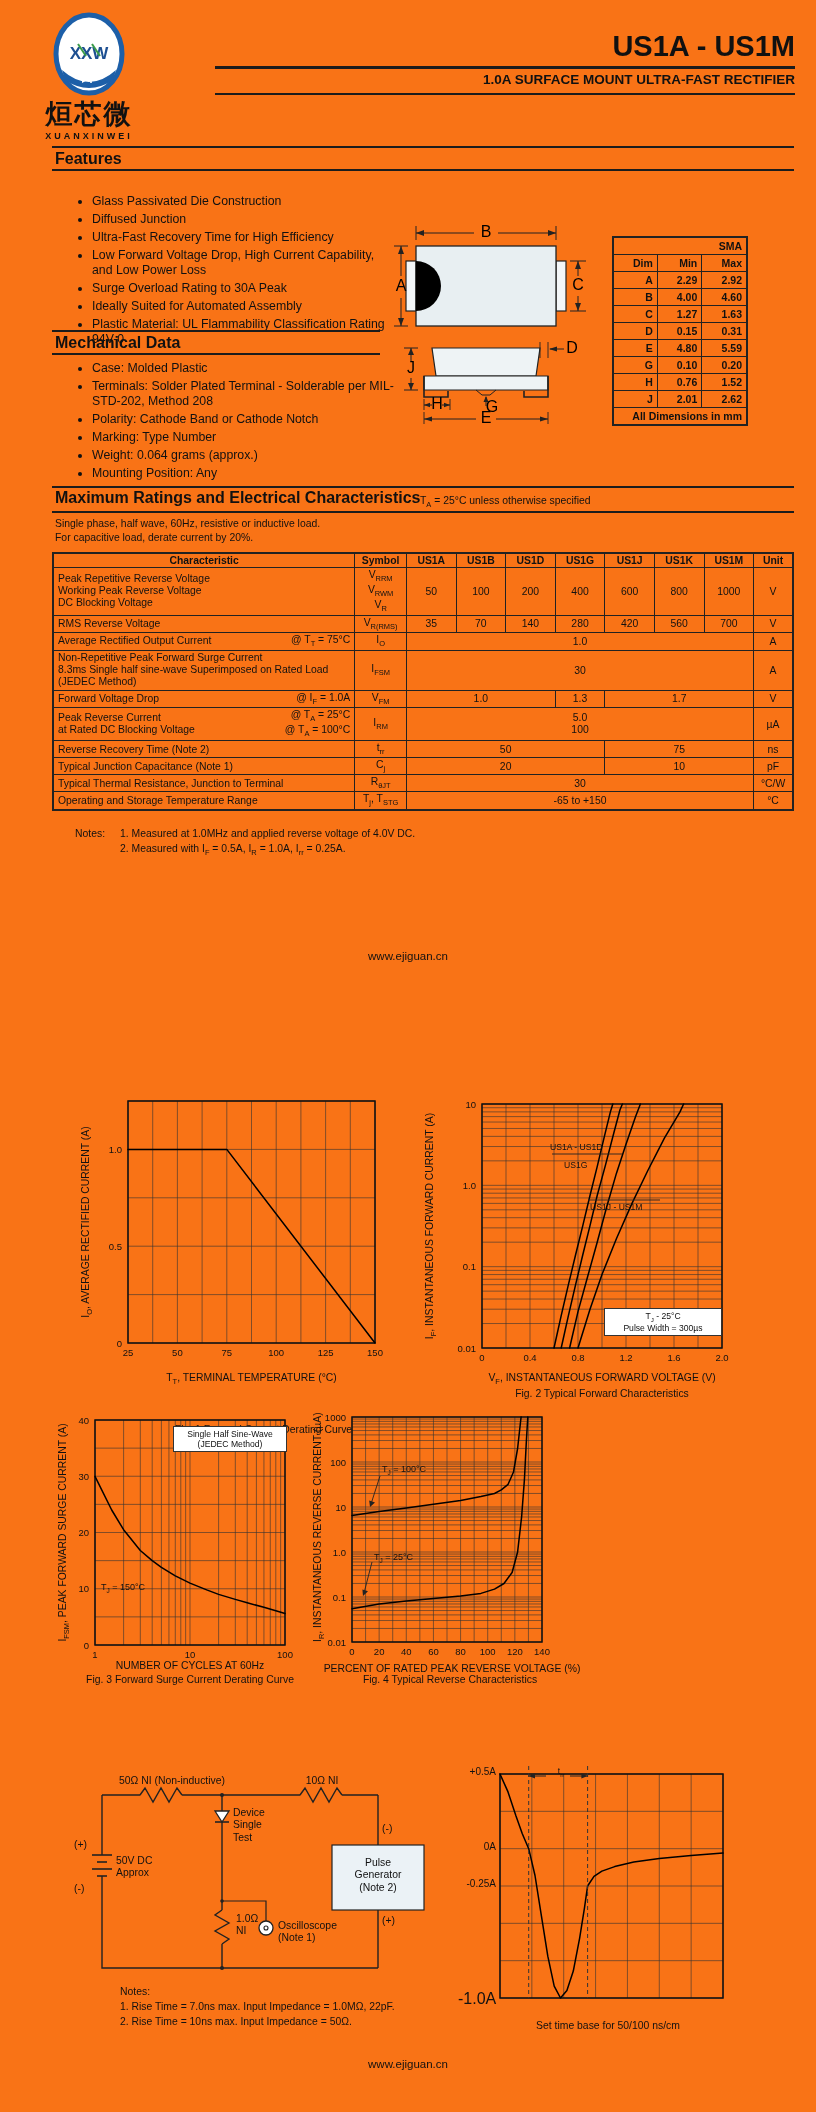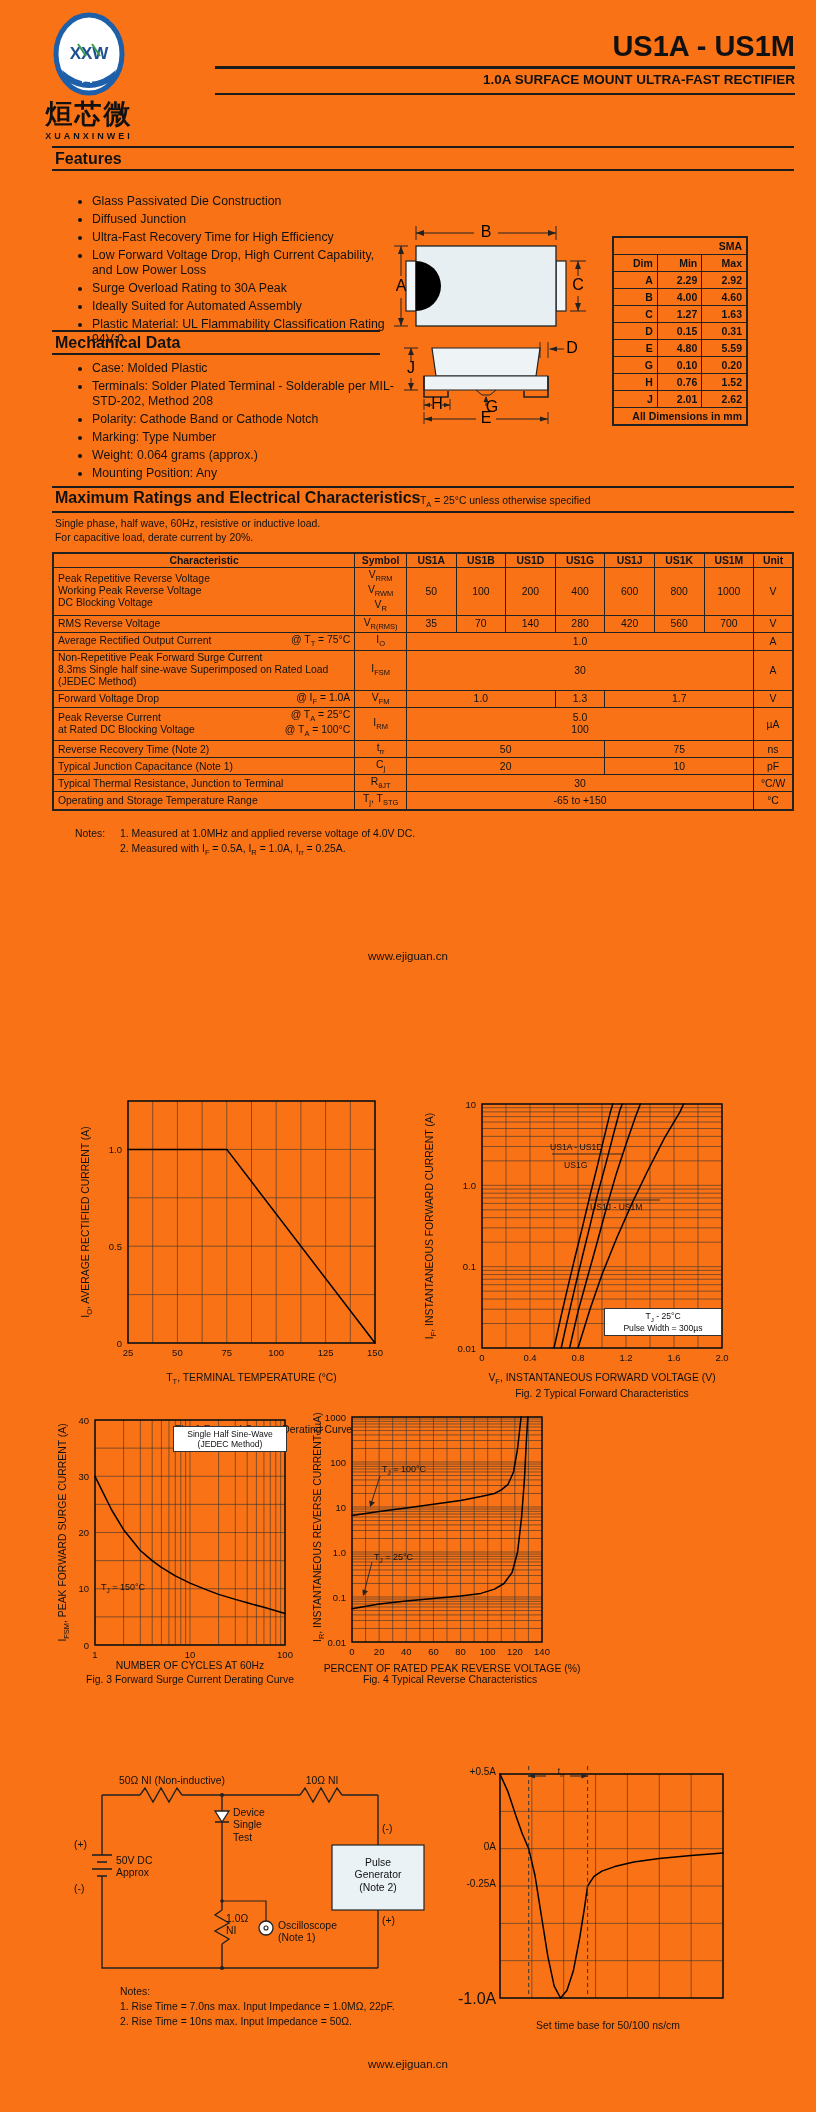--- a/index.html
+++ b/index.html
@@ -673,21 +673,21 @@
       <div>Device</div>
       <div>Single</div>
       <div>Test</div>
     </div>
     <div class="ctext" style="left:4px;top:64px;">(+)</div>
     <div class="ctext lineblock" style="left:46px;top:80px;">
       <div>50V DC</div>
       <div>Approx</div>
     </div>
     <div class="ctext" style="left:4px;top:108px;">(-)</div>
-    <div class="ctext lineblock" style="left:156px;top:138px;">
+    <div class="ctext lineblock" style="left:166px;top:138px;">
       <div>1.0Ω</div>
       <div>NI</div>
     </div>
     <div class="ctext lineblock" style="left:208px;top:145px;">
       <div>Oscilloscope</div>
       <div>(Note 1)</div>
     </div>
     <div class="ctext lineblock" style="left:262px;top:82px;width:92px;text-align:center;">
       <div>Pulse</div>
       <div>Generator</div>

